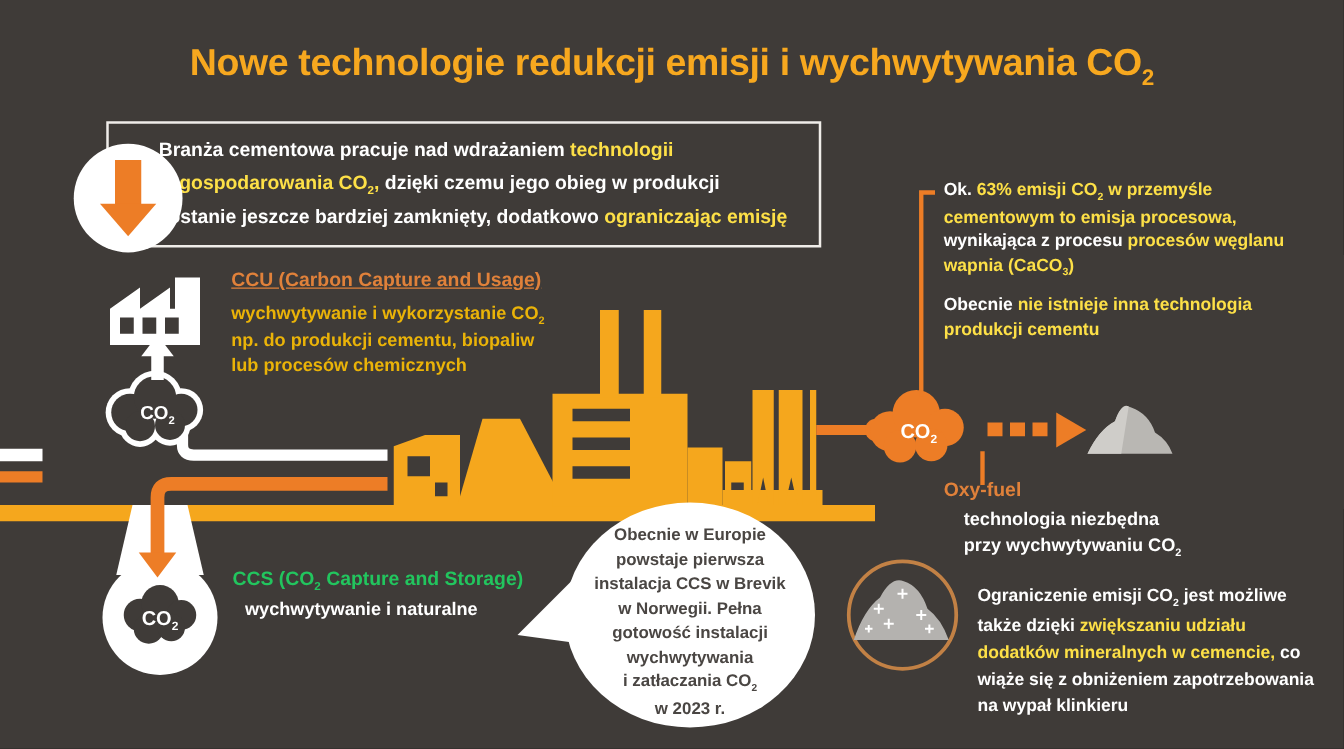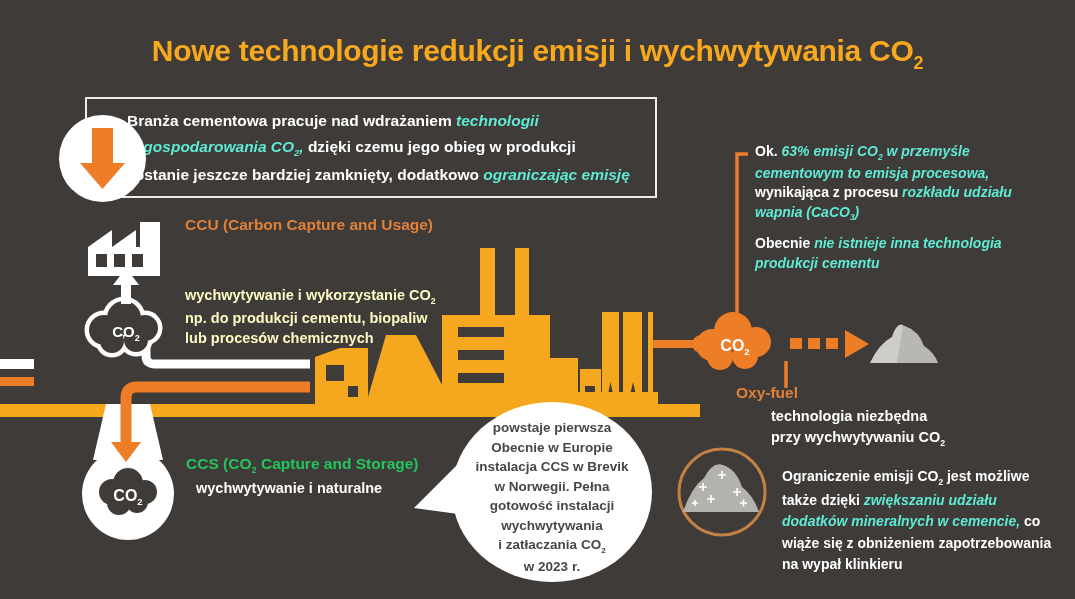--- a/index.html
+++ b/index.html
@@ -5,39 +5,39 @@
   html,body{margin:0;padding:0;background:#2b2826;}
   .stage{
     position:relative;width:1075px;height:599px;overflow:hidden;
     background:#3f3b38;
     font-family:"Liberation Sans",sans-serif;font-weight:bold;
     -webkit-font-smoothing:antialiased;
   }
   .abs{position:absolute;}
   .nowrap{white-space:nowrap;}
   .w{color:#ffffff;}
-  .o{color:#5eead4;font-style:italic;}
+  .o{color:#fde047;}
   .sb{font-size:60%;position:relative;top:0.45em;}
   .title{
     left:0;top:34px;width:1075px;text-align:center;
     font-size:30px;color:#f7a81f;letter-spacing:-0.3px;
   }
   .intro-box{
     left:85px;top:97px;width:572px;height:101px;
     border:2.5px solid #f0ede9;box-sizing:border-box;
   }
   .intro-text{left:127px;top:108px;font-size:15.5px;line-height:25.5px;color:#fff;}
   .arrow-circle{
     left:59px;top:115px;width:87px;height:87px;border-radius:50%;background:#ffffff;
   }
-  .ccu-head{left:185px;top:216px;font-size:15.5px;color:#e0813a;}
-  .ccu-body{left:185px;top:241px;font-size:14.5px;line-height:20.5px;color:#fef9c3;margin-top:44px;}
+  .ccu-head{left:185px;top:216px;font-size:15.5px;color:#e0813a;text-decoration:underline;}
+  .ccu-body{left:185px;top:241px;font-size:14.5px;line-height:20.5px;color:#eab308;}
   .proc-block{left:755px;top:142px;font-size:14px;line-height:19.5px;}
   .proc-gap{height:10px;}
-  .oxy-head{left:736px;top:384px;font-size:15.5px;color:#e0813a;}
+  .oxy-head{left:755px;top:384px;font-size:15.5px;color:#e0813a;}
   .oxy-body{left:755px;top:406px;font-size:14.5px;line-height:21px;color:#fff;margin-left:16px;}
   .ccs-head{left:186px;top:455px;font-size:15.5px;color:#22c55e;}
   .ccs-body{left:186px;top:477px;font-size:14.5px;line-height:22px;color:#fff;margin-left:10px;}
   .bubble-text{
     left:452px;top:418px;width:200px;text-align:center;
     font-size:13.5px;line-height:19.5px;color:#4a4643;
   }
   .minerals{left:782px;top:466px;font-size:14px;line-height:21.5px;color:#fff;}
   .co2-label{color:#ffffff;transform:translate(-50%,-50%);}
   .co2-left{left:126px;top:331px;font-size:15px;}
@@ -202,43 +202,43 @@
   <div class="abs co2-label co2-bulb nowrap">
     <span>CO</span><span class="sb">2</span>
   </div>
   <div class="abs co2-label co2-orange nowrap">
     <span>CO</span><span class="sb">2</span>
   </div>
 
   <div class="abs proc-block">
     <div class="nowrap"><span class="w">Ok. </span><span class="o">63% emisji CO</span><span class="o sb">2</span><span class="o"> w przemyśle</span></div>
     <div class="nowrap o">cementowym to emisja procesowa,</div>
-    <div class="nowrap"><span class="w">wynikająca z procesu </span><span class="o">rozkładu udziału</span></div>
+    <div class="nowrap"><span class="w">wynikająca z procesu </span><span class="o">procesów węglanu</span></div>
     <div class="nowrap"><span class="o">wapnia (CaCO</span><span class="o sb">3</span><span class="o">)</span></div>
     <div class="proc-gap"></div>
     <div class="nowrap"><span class="w">Obecnie </span><span class="o">nie istnieje inna technologia</span></div>
     <div class="nowrap o">produkcji cementu</div>
   </div>
 
   <div class="abs oxy-head nowrap">Oxy-fuel</div>
   <div class="abs oxy-body">
     <div class="nowrap">technologia niezbędna</div>
     <div class="nowrap"><span>przy wychwytywaniu CO</span><span class="sb">2</span></div>
   </div>
 
   <div class="abs ccs-head nowrap">
     <span>CCS (CO</span><span class="sb">2</span><span> Capture and Storage)</span>
   </div>
   <div class="abs ccs-body">
     <div class="nowrap">wychwytywanie i naturalne</div>
   </div>
 
   <div class="abs bubble-text">
+    <div>Obecnie w Europie</div>
     <div>powstaje pierwsza</div>
-    <div>Obecnie w Europie</div>
     <div class="nowrap">instalacja CCS w Brevik</div>
     <div>w Norwegii. Pełna</div>
     <div>gotowość instalacji</div>
     <div>wychwytywania</div>
     <div class="nowrap"><span>i zatłaczania CO</span><span class="sb">2</span></div>
     <div>w 2023 r.</div>
   </div>
 
   <div class="abs minerals">
     <div class="nowrap"><span>Ograniczenie emisji CO</span><span class="sb">2</span><span> jest możliwe</span></div>

